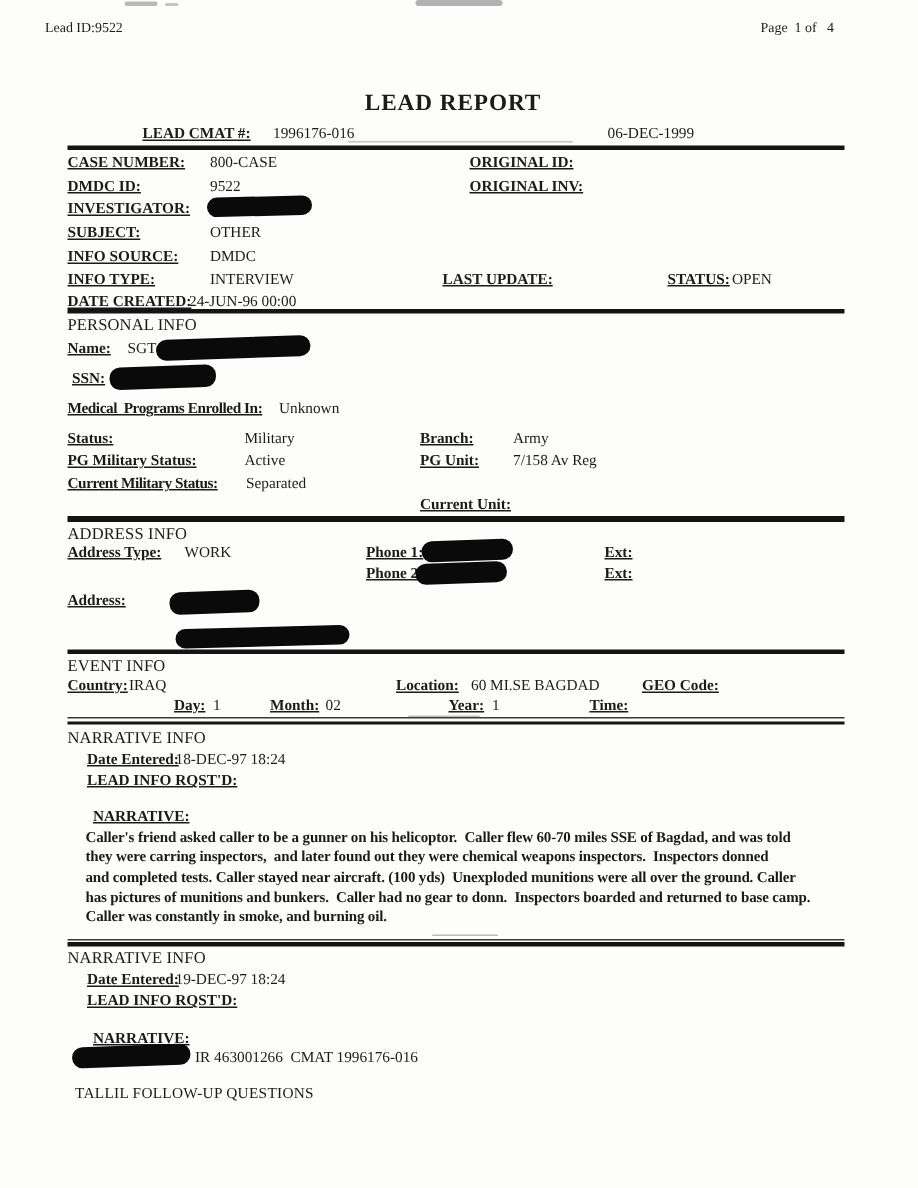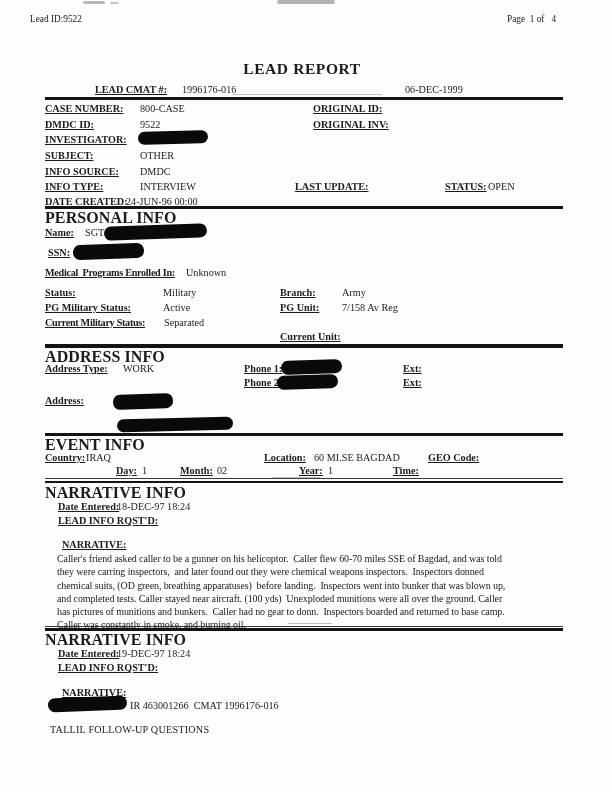--- a/index.html
+++ b/index.html
@@ -3,21 +3,21 @@
 <meta charset="utf-8">
 <style>
   html,body{margin:0;padding:0;background:#ffffff;}
   .page{
     position:relative;width:612px;height:792px;background:#fdfdfb;
     font-family:"Liberation Serif", serif;color:#1b1b1b;overflow:hidden;
   }
   .t{position:absolute;font-size:10.2px;line-height:11.5px;white-space:pre;}
   .b{font-weight:700;text-decoration:underline;}
   .tight{letter-spacing:-0.3px;}
-  .sec{font-size:16px;font-weight:700;letter-spacing:0.1px;}
+  .sec{font-size:11px;font-weight:400;letter-spacing:0.1px;}
   .hdr{font-size:9.3px;}
   .title{
     position:absolute;left:0;width:604px;text-align:center;top:60px;
     font-size:15.5px;font-weight:700;letter-spacing:0.6px;
   }
   .rule{position:absolute;left:45px;width:518px;background:#141414;}
   .redact{position:absolute;background:#0a0a0a;border-radius:7px;}
   .artifact{position:absolute;border-radius:2px;}
   .narr{position:absolute;font-size:10px;line-height:13.3px;letter-spacing:-0.1px;white-space:pre;}
 </style>
@@ -134,24 +134,23 @@
 
   <div class="rule" style="top:478.2px;height:1.1px;background:#3a3a3a;"></div>
   <div class="rule" style="top:480.6px;height:2.9px;"></div>
 
   <span class="t sec" style="left:45px;top:487px;">NARRATIVE INFO</span>
   <span class="t b" style="left:58px;top:501px;">Date Entered:</span>
   <span class="t" style="left:117px;top:501px;">18-DEC-97 18:24</span>
   <span class="t b" style="left:58px;top:515px;">LEAD INFO RQST'D:</span>
   <span class="t b" style="left:62px;top:539px;">NARRATIVE:</span>
 
-  <div style="position:absolute;left:57px;top:552px;">
+  <div style="position:absolute;left:57px;top:552px;font-weight:bold;">
     <div class="narr" style="position:relative;">Caller's friend asked caller to be a gunner on his helicoptor.  Caller flew 60-70 miles SSE of Bagdad, and was told</div>
     <div class="narr" style="position:relative;">they were carring inspectors,  and later found out they were chemical weapons inspectors.  Inspectors donned</div>
-    <div class="narr" style="position:relative;">chemical suits, (OD green, breathing apparatuses)  before landing.  Inspectors went into bunker that was blown up,</div>
     <div class="narr" style="position:relative;">and completed tests. Caller stayed near aircraft. (100 yds)  Unexploded munitions were all over the ground. Caller</div>
     <div class="narr" style="position:relative;">has pictures of munitions and bunkers.  Caller had no gear to donn.  Inspectors boarded and returned to base camp.</div>
     <div class="narr" style="position:relative;">Caller was constantly in smoke, and burning oil.</div>
   </div>
 
   <div class="rule" style="top:625.8px;height:1.2px;background:#3a3a3a;"></div>
   <div class="rule" style="top:628.4px;height:3px;"></div>
 
   <span class="t sec" style="left:45px;top:634px;">NARRATIVE INFO</span>
   <span class="t b" style="left:58px;top:648px;">Date Entered:</span>

